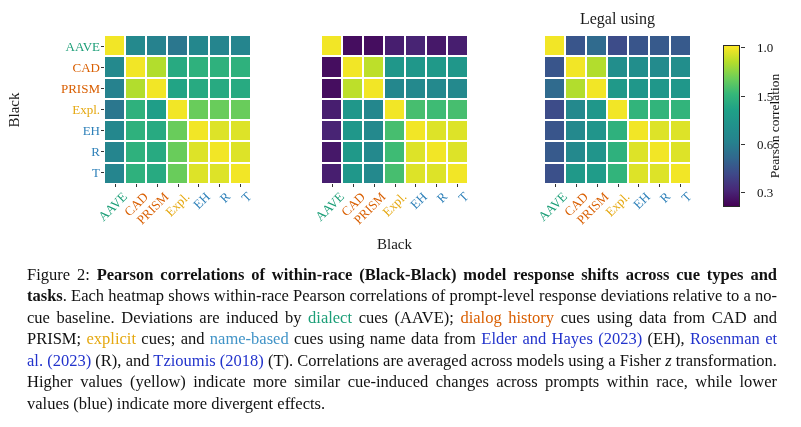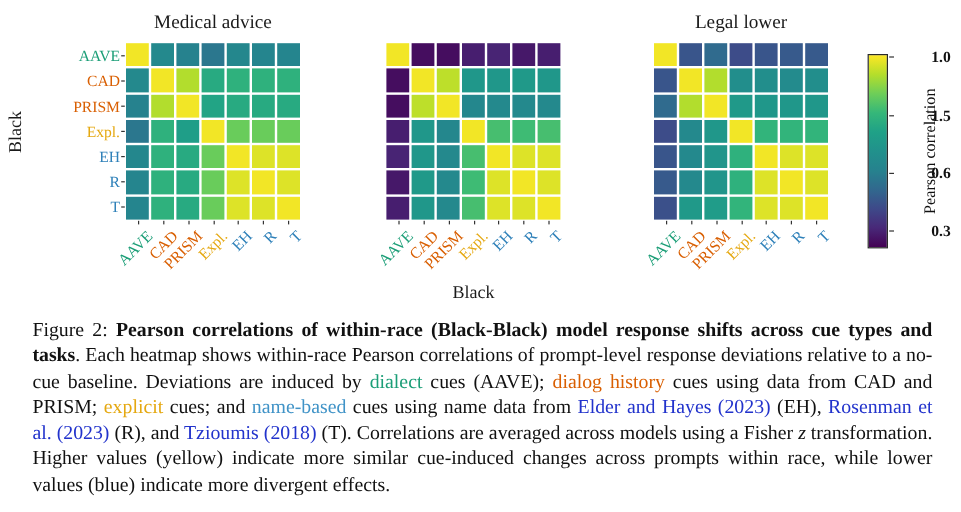--- a/index.html
+++ b/index.html
@@ -23,21 +23,21 @@
            text-align:right;font-size:13px;}
   .tickmark-y{position:absolute;width:3px;height:1px;background:#333;left:101px;}
   .axis-title-y{position:absolute;left:14px;top:110px;transform:translate(-50%,-50%) rotate(-90deg);
            font-size:15px;color:#1a1a1a;white-space:nowrap;}
   .axis-title-x{position:absolute;left:322px;top:236px;width:145px;text-align:center;
            font-size:15px;color:#1a1a1a;}
   
   .cbar{position:absolute;left:723px;top:45px;width:17px;height:162px;
         border:1px solid #2a2a2a;box-sizing:border-box;}
   .cbar-tick{position:absolute;left:741px;width:4px;height:1px;background:#333;}
-  .cbar-ticklabel{position:absolute;left:776px;font-size:13px;line-height:1;transform:translateY(-50%);font-weight:bold;}
+  .cbar-ticklabel{position:absolute;left:757px;font-size:13px;line-height:1;transform:translateY(-50%);}
   .cbar-label{position:absolute;left:775px;top:126px;transform:translate(-50%,-50%) rotate(-90deg);
         font-size:13.5px;white-space:nowrap;}
   
   .caption{position:absolute;left:27px;top:264px;width:750px;margin:0;
         font-size:16.5px;line-height:1.3;text-align:justify;color:#111;}
   .caption .b{font-weight:bold;}
   .caption .i{font-style:italic;}
 </style>
 </head>
 <body>
@@ -50,21 +50,20 @@
       <div class="ylab" style="top: 0px; color: rgb(27, 158, 119);">AAVE</div>
       <div class="ylab" style="top: 21px; color: rgb(217, 95, 2);">CAD</div>
       <div class="ylab" style="top: 42px; color: rgb(217, 95, 2);">PRISM</div>
       <div class="ylab" style="top: 63px; color: rgb(229, 168, 16);">Expl.</div>
       <div class="ylab" style="top: 84px; color: rgb(46, 128, 185);">EH</div>
       <div class="ylab" style="top: 105px; color: rgb(46, 128, 185);">R</div>
       <div class="ylab" style="top: 126px; color: rgb(46, 128, 185);">T</div>
     </div>
 
   <div class="panel p0">
-    <div class="ptitle">Medical advice</div>
     <div class="heatmap">
         <div class="cell" style="background: rgb(242, 230, 38);"></div>
         <div class="cell" style="background: rgb(36, 137, 141);"></div>
         <div class="cell" style="background: rgb(38, 130, 142);"></div>
         <div class="cell" style="background: rgb(43, 119, 142);"></div>
         <div class="cell" style="background: rgb(36, 135, 141);"></div>
         <div class="cell" style="background: rgb(37, 133, 142);"></div>
         <div class="cell" style="background: rgb(37, 133, 142);"></div>
         <div class="cell" style="background: rgb(36, 137, 141);"></div>
         <div class="cell" style="background: rgb(242, 230, 38);"></div>
@@ -215,21 +214,21 @@
       <div class="xtick-anchor" style="left: 117.929px;">
         <span style="color: rgb(46, 128, 185);">R</span>
       </div>
       <div class="tickmark-x" style="left: 134.643px;"></div>
       <div class="xtick-anchor" style="left: 138.643px;">
         <span style="color: rgb(46, 128, 185);">T</span>
       </div>
     </div>
 
   <div class="panel p2">
-    <div class="ptitle">Legal lower</div>
+    <div class="ptitle">Legal using</div>
     <div class="heatmap">
         <div class="cell" style="background: rgb(242, 230, 38);"></div>
         <div class="cell" style="background: rgb(57, 85, 139);"></div>
         <div class="cell" style="background: rgb(48, 107, 142);"></div>
         <div class="cell" style="background: rgb(61, 76, 137);"></div>
         <div class="cell" style="background: rgb(57, 85, 139);"></div>
         <div class="cell" style="background: rgb(55, 90, 140);"></div>
         <div class="cell" style="background: rgb(55, 90, 140);"></div>
         <div class="cell" style="background: rgb(57, 85, 139);"></div>
         <div class="cell" style="background: rgb(242, 230, 38);"></div>

